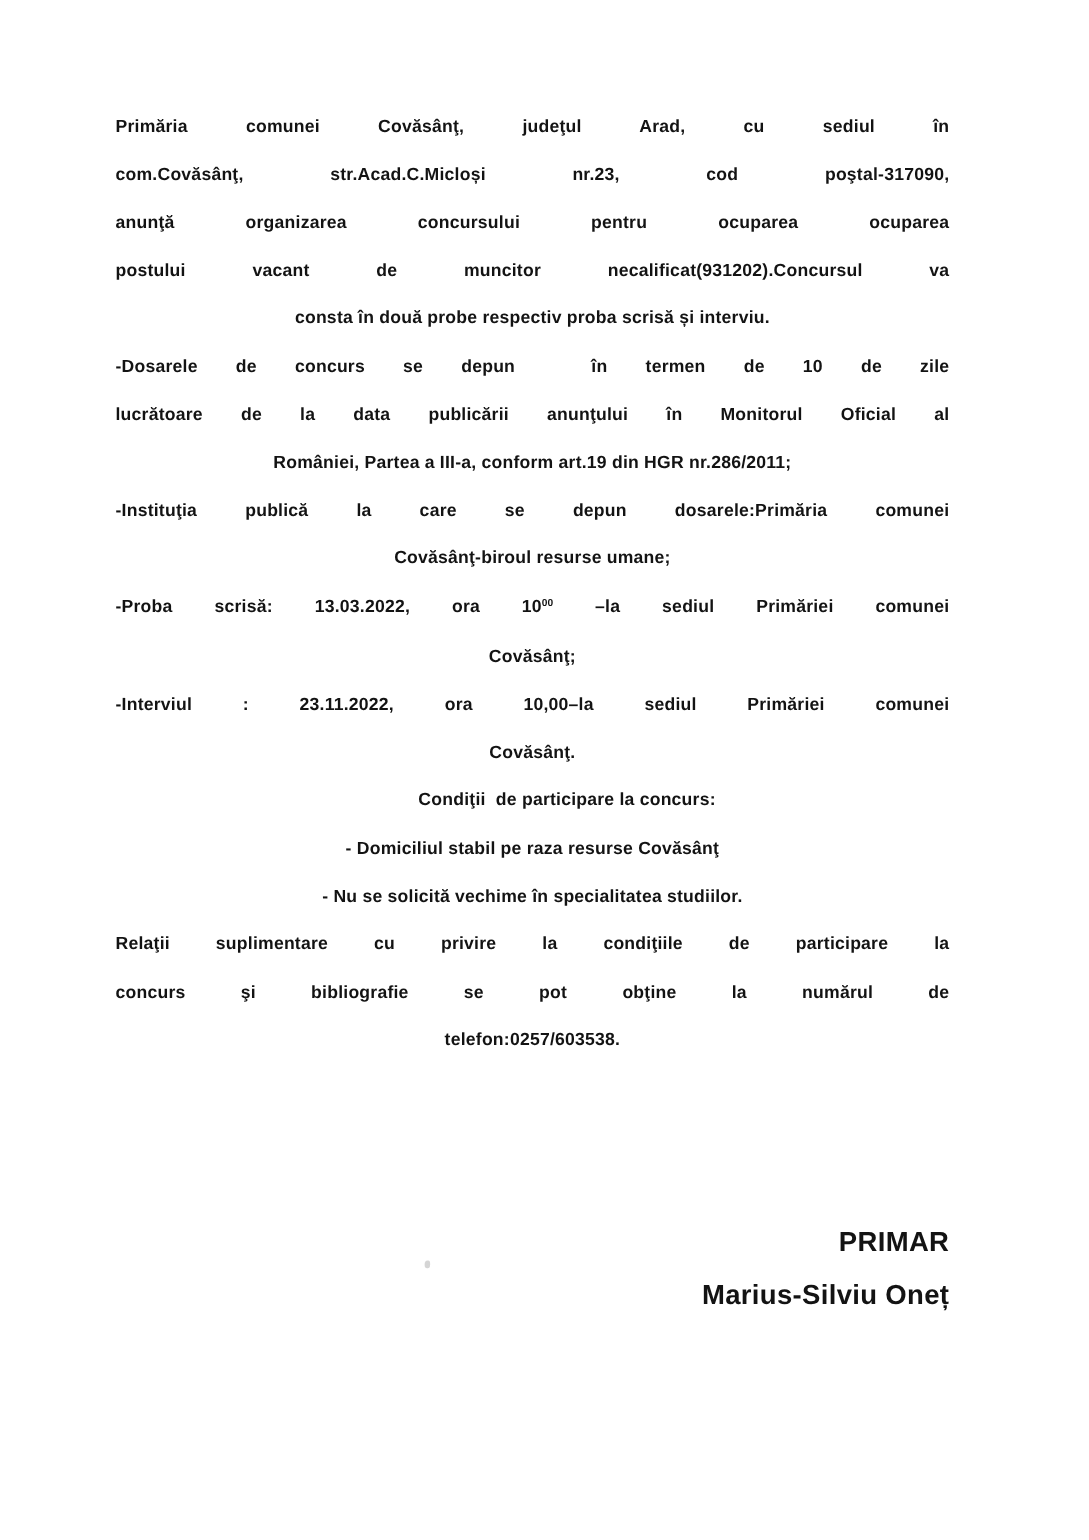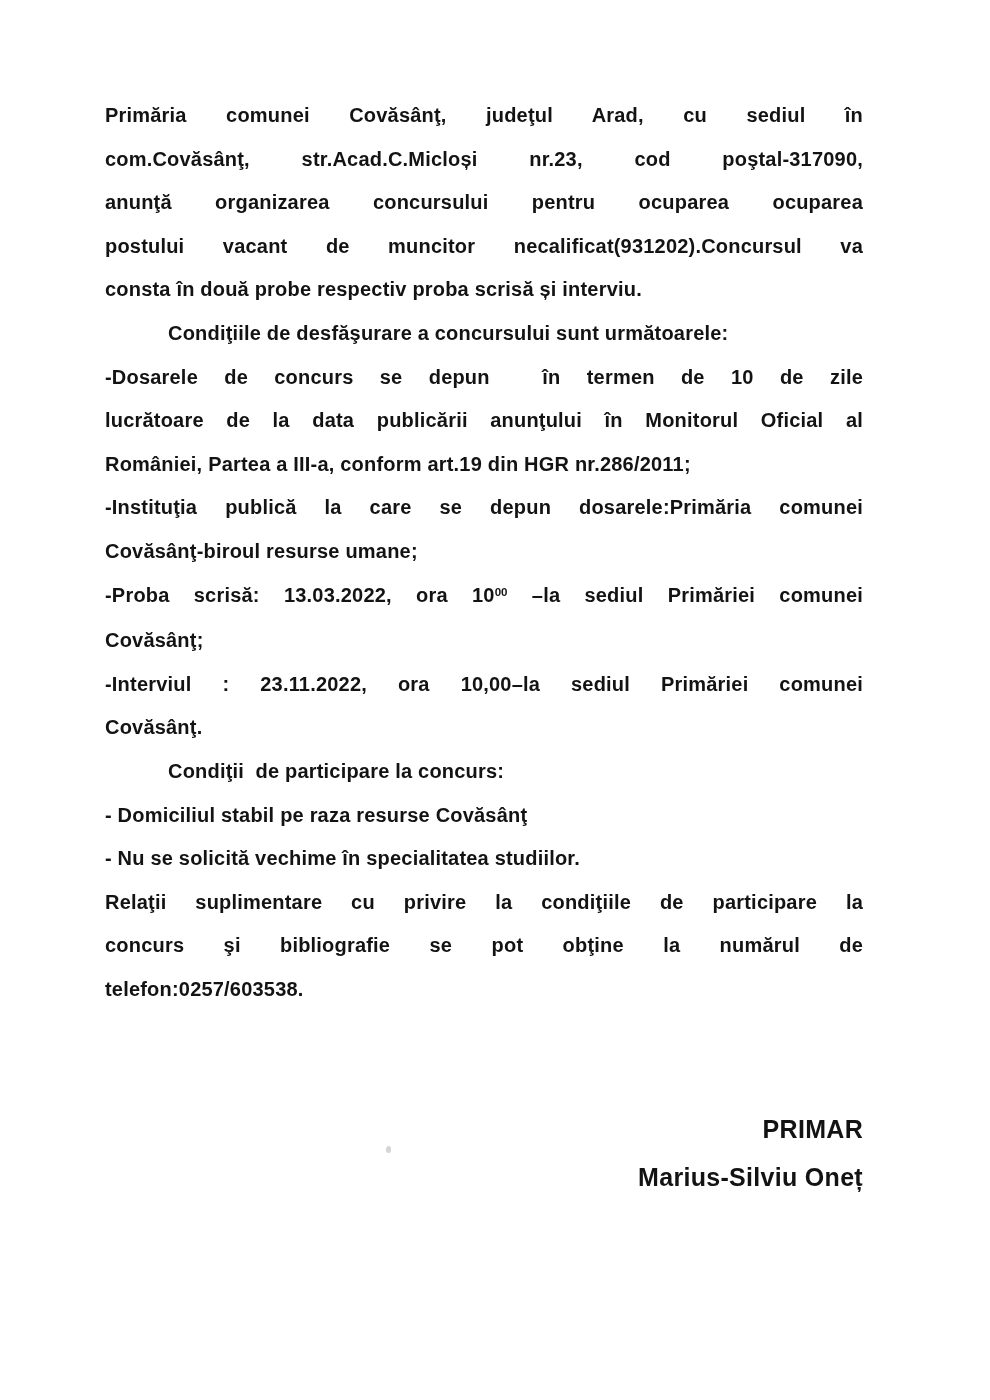--- a/index.html
+++ b/index.html
@@ -12,27 +12,27 @@
     overflow: hidden;
     font-family: "Liberation Sans", "DejaVu Sans", sans-serif;
     font-weight: bold;
     color: #131313;
   }
   .content {
     position: absolute;
     left: 105px;
     top: 94px;
     width: 758px;
-    font-size: 20px;
+    font-size: 16px;
     line-height: 43.6px;
     letter-spacing: 0.2px;
   }
   .line { min-height: 43.6px; }
   .justify { text-align: justify; text-align-last: justify; }
-  .left { text-align: left; }
+  .left { text-align: center; }
   .indent { padding-left: 63px; }
   .center-block {
     position: absolute;
     left: 105px;
     top: 1105px;
     width: 758px;
     text-align: right;
     font-size: 25px;
     line-height: 48px;
     letter-spacing: 0.3px;
@@ -59,21 +59,20 @@
 </head>
 <body>
 
 <div class="page">
   <div class="content">
     <div class="line justify">Primăria comunei Covăsânţ, judeţul Arad, cu sediul în</div>
     <div class="line justify">com.Covăsânţ, str.Acad.C.Micloși nr.23, cod poştal-317090,</div>
     <div class="line justify">anunţă organizarea concursului pentru ocuparea ocuparea</div>
     <div class="line justify">postului vacant de muncitor necalificat(931202).Concursul va</div>
     <div class="line left">consta în două probe respectiv proba scrisă și interviu.</div>
-    <div class="line left indent">Condiţiile de desfăşurare a concursului sunt următoarele:</div>
     <div class="line justify">-Dosarele de concurs se depun&nbsp; în termen de 10 de zile</div>
     <div class="line justify">lucrătoare de la data publicării anunţului în Monitorul Oficial al</div>
     <div class="line left">României, Partea a III-a, conform art.19 din HGR nr.286/2011;</div>
     <div class="line justify">-Instituţia publică la care se depun dosarele:Primăria comunei</div>
     <div class="line left">Covăsânţ-biroul resurse umane;</div>
     <div class="line justify"><span>-Proba scrisă: 13.03.2022, ora 10</span><span class="sup">00</span><span> –la sediul Primăriei comunei</span></div>
     <div class="line left">Covăsânţ;</div>
     <div class="line justify">-Interviul : 23.11.2022, ora 10,00–la sediul Primăriei comunei</div>
     <div class="line left">Covăsânţ.</div>
     <div class="line left indent">Condiţii&nbsp; de participare la concurs:</div>

